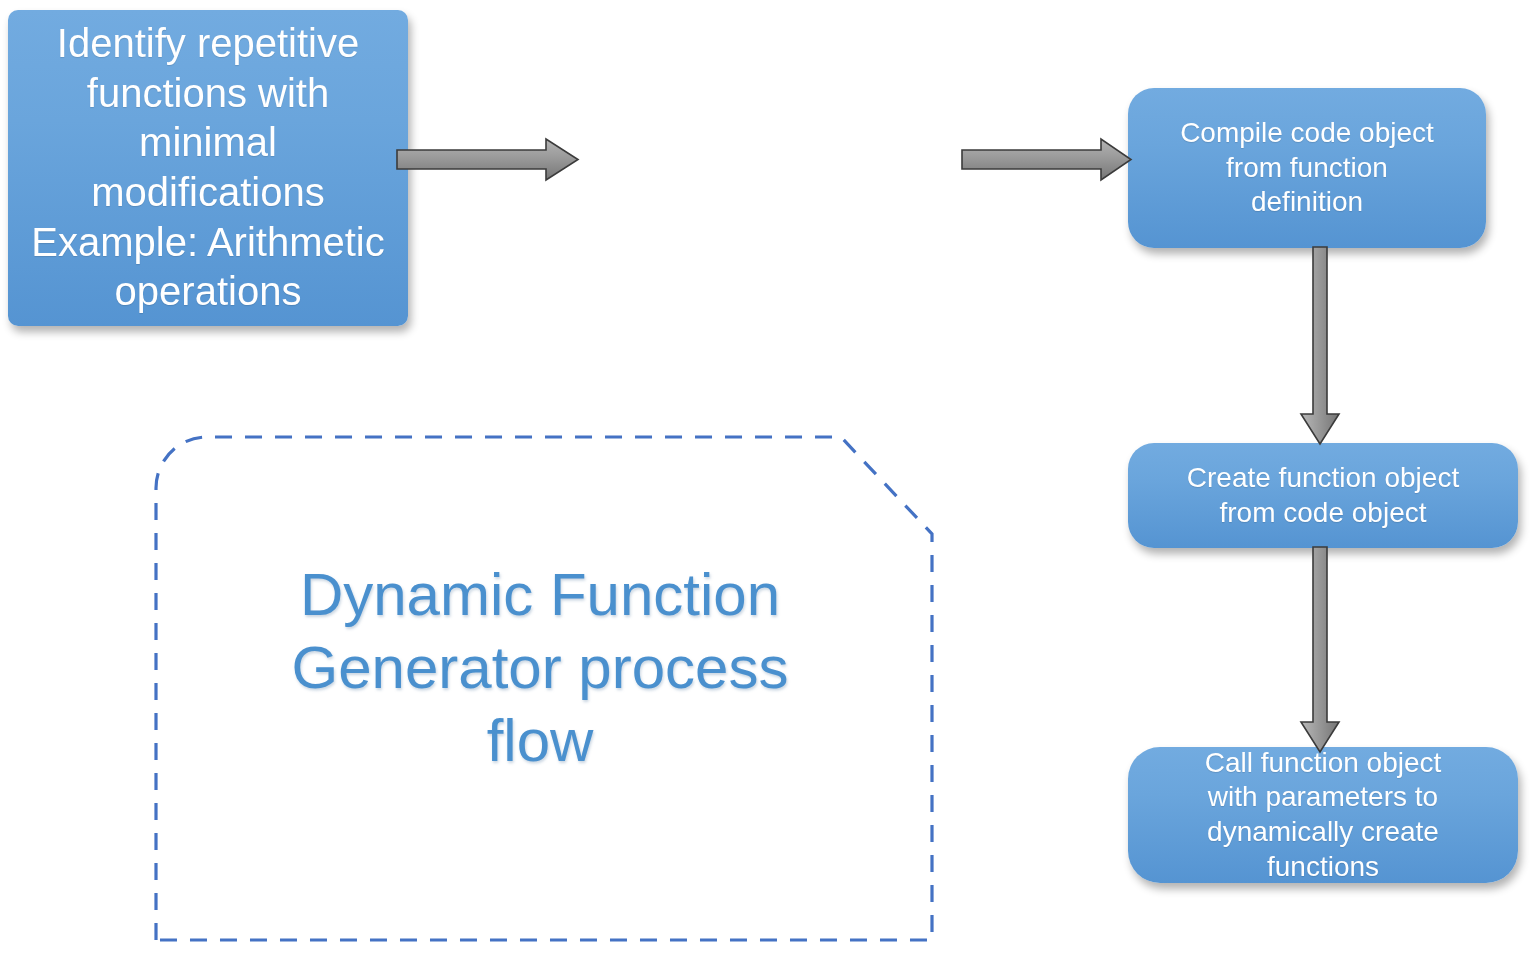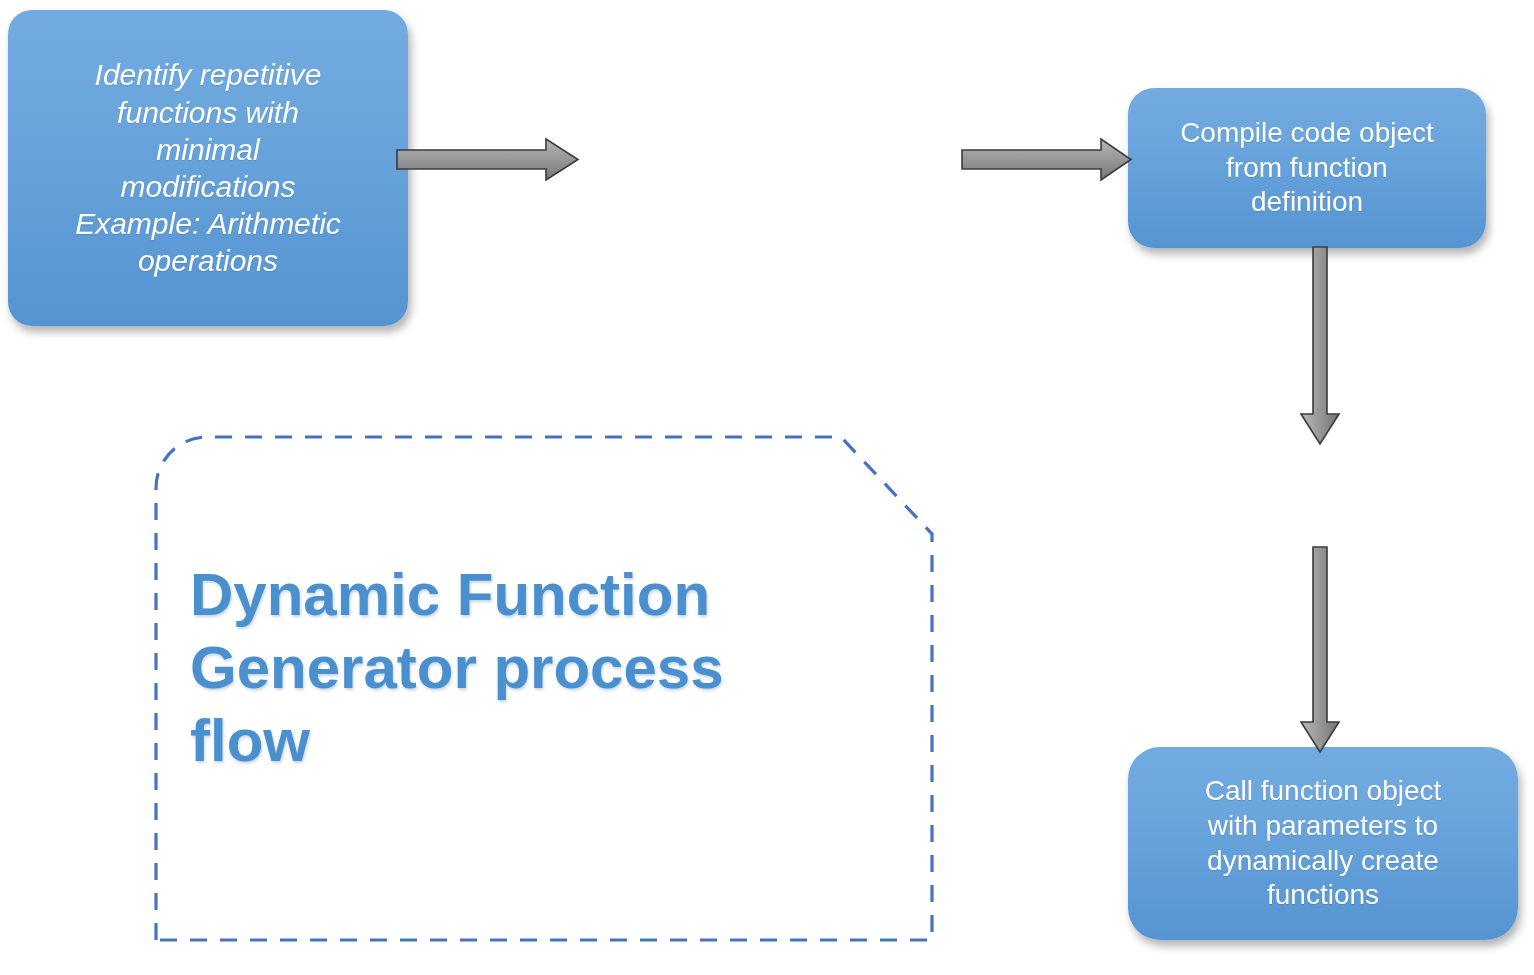--- a/index.html
+++ b/index.html
@@ -33,25 +33,25 @@
     line-height: 1.24;
     padding: 4px 14px;
     font-weight: 400;
   }
   .node .label {
     width: 100%;
     white-space: pre-line;
     text-shadow: 0 1px 1px rgba(0,0,0,0.12);
   }
 
-  #node-identify       { left: 8px;   top: 10px;  width: 400px; height: 316px; font-size: 30px; border-radius: 24px; font-style: italic; }
+  #node-identify       { left: 8px;   top: 10px;  width: 400px; height: 316px; font-size: 40px; border-radius: 10px; }
   #node-create-def     { left: 578px; top: 108px; width: 390px; height: 120px; font-size: 28px; border-radius: 28px; }
   #node-compile        { left: 1128px; top: 88px; width: 358px; height: 160px; font-size: 28px; border-radius: 26px; }
   #node-create-funcobj { left: 1128px; top: 443px; width: 390px; height: 105px; font-size: 28px; border-radius: 26px; }
-  #node-call           { left: 1128px; top: 747px; width: 390px; height: 193px; font-size: 28px; border-radius: 32px; }
+  #node-call           { left: 1128px; top: 747px; width: 390px; height: 136px; font-size: 28px; border-radius: 32px; }
 
   
   .arrow { position: absolute; }
   .arrow svg { display: block; overflow: visible; }
 
   #arrow-1 { left: 396px; top: 138px; }
   #arrow-2 { left: 961px; top: 138px; }
   #arrow-3 { left: 1296px; top: 246px; }
   #arrow-4 { left: 1296px; top: 546px; }
 
@@ -64,26 +64,26 @@
     height: 515px;
   }
   #dashed-region svg { display: block; }
 
   
   #flow-title {
     position: absolute;
     left: 190px;
     top: 558px;
     width: 700px;
+    text-align: center;
     font-size: 60px;
     line-height: 1.22;
     color: #4A90CE;
     white-space: pre-line;
     text-shadow: 1px 2px 3px rgba(120,150,180,0.40);
-    font-weight: bold;
   }
 </style>
 </head>
 <body>
 
 <div id="canvas">
 
   <div class="node" id="node-identify">
     <span class="label">Identify repetitive
 functions with
@@ -93,20 +93,24 @@
 operations</span>
   </div>
 
 
   <div class="node" id="node-compile">
     <span class="label">Compile code object
 from function
 definition</span>
   </div>
 
+  <div class="node" id="node-create-funcobj">
+    <span class="label">Create function object
+from code object</span>
+  </div>
 
   <div class="node" id="node-call">
     <span class="label">Call function object
 with parameters to
 dynamically create
 functions</span>
   </div>
 
   <div class="arrow" id="arrow-1">
     <svg width="184" height="44" viewBox="0 0 184 44">

